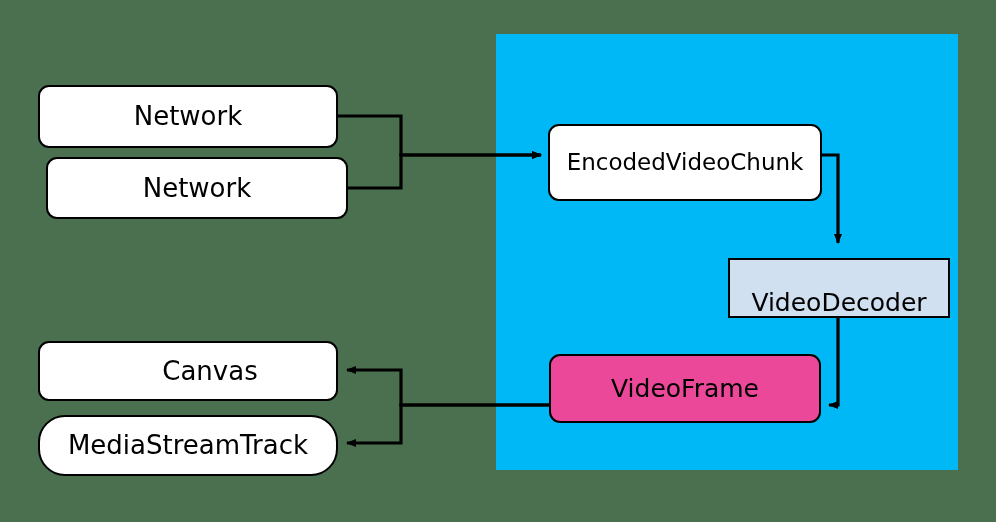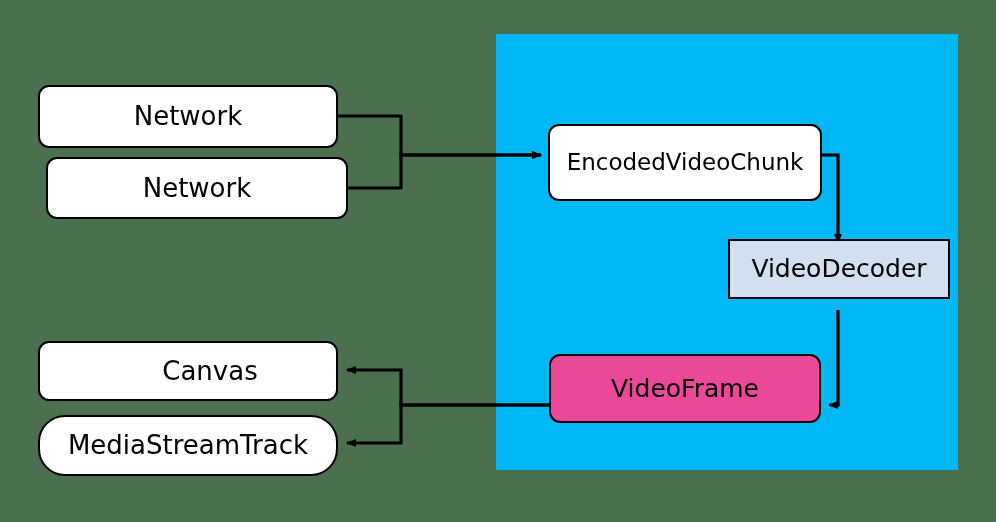--- a/index.html
+++ b/index.html
@@ -79,21 +79,21 @@
   <div id="node-layer">
     <div class="node" style="left: 38px; top: 85px; width: 300px; height: 63px; background: rgb(255, 255, 255); border-color: rgb(0, 0, 0); font-size: 26px;">
       <span class="node-label">Network</span>
     </div>
     <div class="node" style="left: 46px; top: 157px; width: 302px; height: 62px; background: rgb(255, 255, 255); border-color: rgb(0, 0, 0); font-size: 26px;">
       <span class="node-label">Network</span>
     </div>
     <div class="node" style="left: 548px; top: 124px; width: 274px; height: 77px; background: rgb(255, 255, 255); border-color: rgb(0, 0, 0); font-size: 23px;">
       <span class="node-label">EncodedVideoChunk</span>
     </div>
-    <div class="node square" style="left: 728px; top: 239px; width: 222px; height: 60px; background: rgb(208, 224, 240); border-color: rgb(0, 0, 0); font-size: 25px; border-radius: 0px;">
+    <div class="node square" style="left: 728px; top: 258px; width: 222px; height: 60px; background: rgb(208, 224, 240); border-color: rgb(0, 0, 0); font-size: 25px; border-radius: 0px; align-items: flex-end;">
       <span class="node-label">VideoDecoder</span>
     </div>
     <div class="node" style="left: 549px; top: 354px; width: 272px; height: 69px; background: #ec4899; border-color: rgb(0, 0, 0); font-size: 25px;">
       <span class="node-label">VideoFrame</span>
     </div>
     <div class="node" style="left: 38px; top: 341px; width: 300px; height: 60px; background: rgb(255, 255, 255); border-color: rgb(0, 0, 0); font-size: 26px; padding-left: 44px;">
       <span class="node-label">Canvas</span>
     </div>
     <div class="node" style="left: 38px; top: 415px; width: 300px; height: 61px; background: rgb(255, 255, 255); border-color: rgb(0, 0, 0); font-size: 26px; border-radius: 27px;">
       <span class="node-label">MediaStreamTrack</span>

